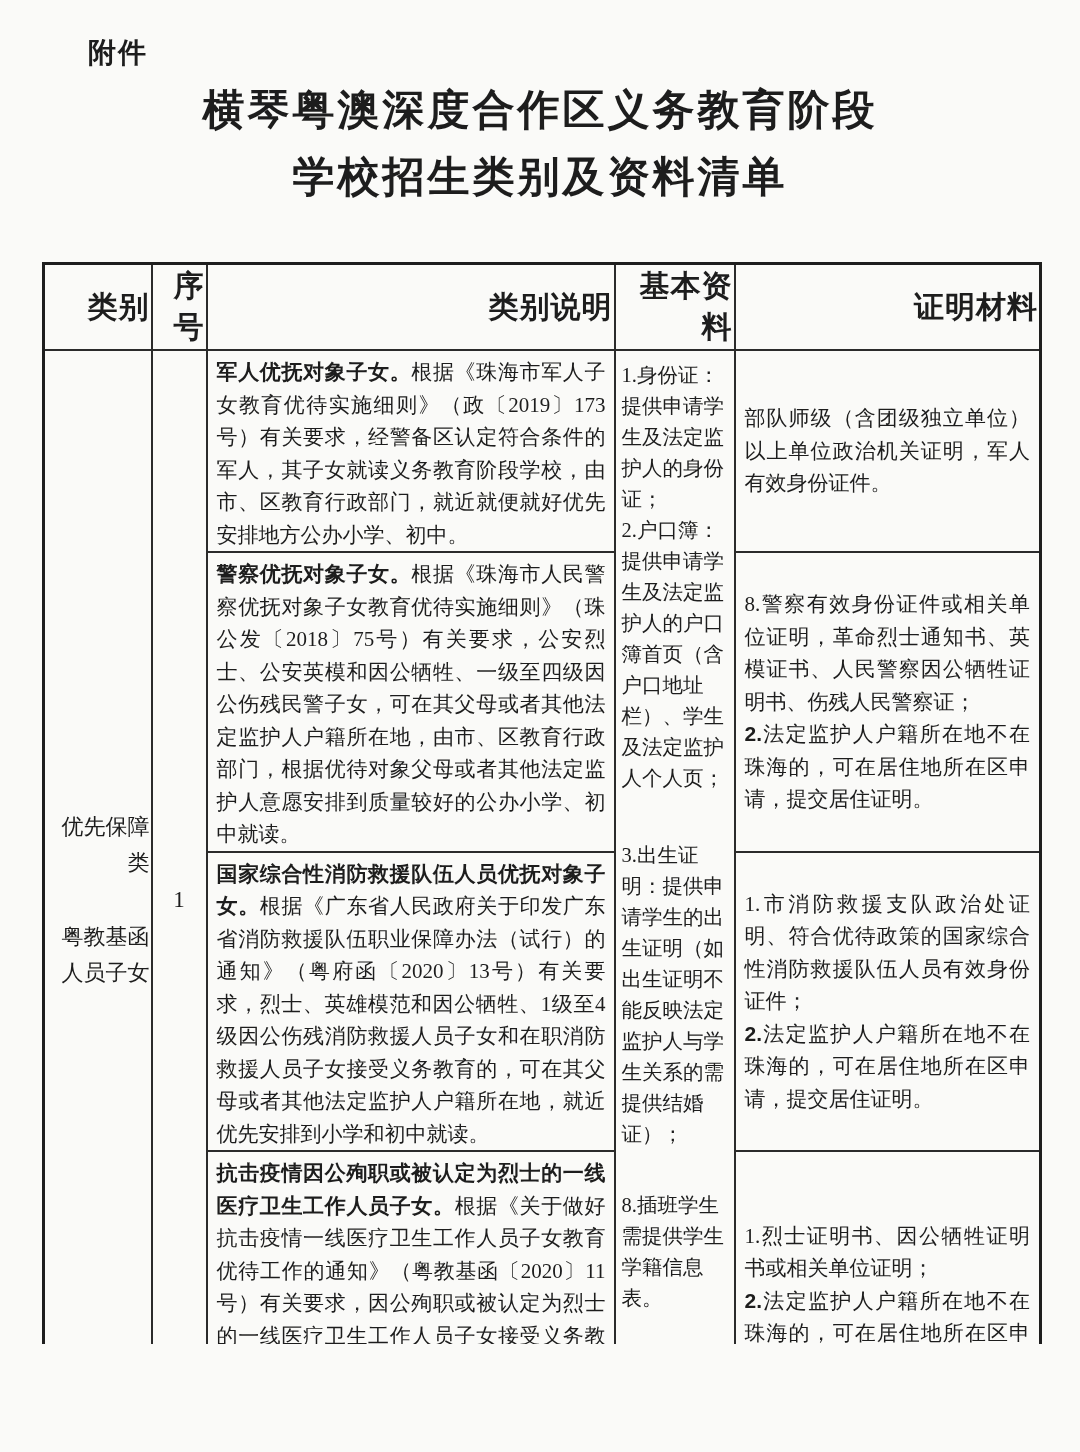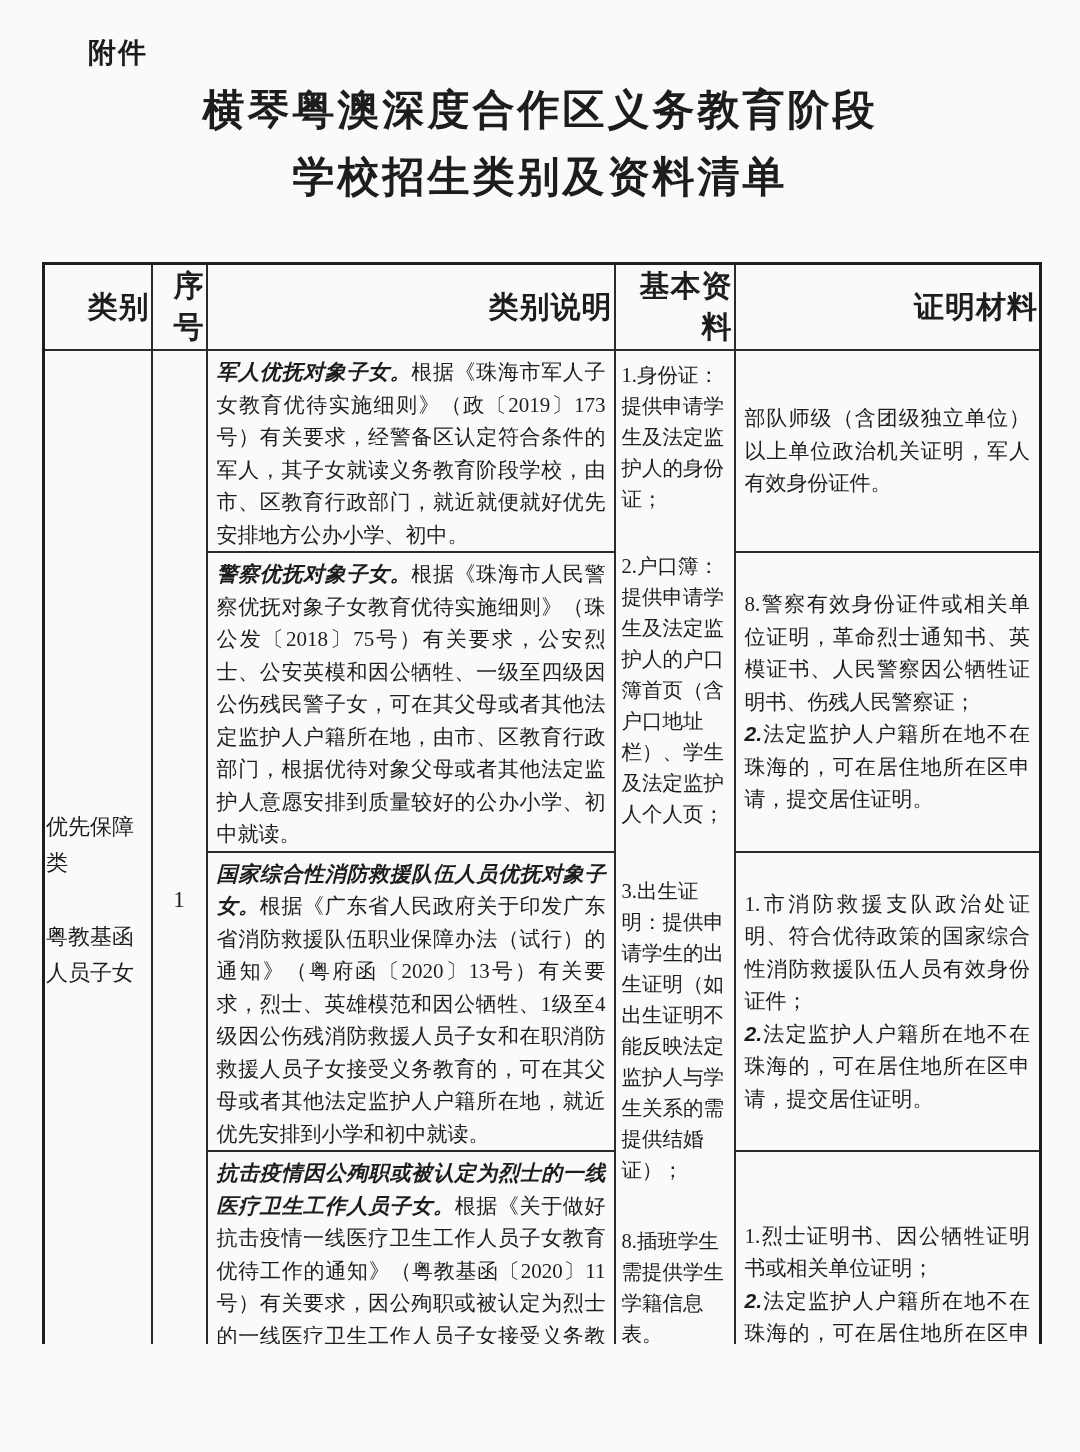--- a/index.html
+++ b/index.html
@@ -37,52 +37,51 @@
     word-break:break-all;
   }
   .doc-table th {
     height:45px;
     font-size:30px; font-weight:bold;
     font-family:"Liberation Sans", sans-serif;
     text-align:right; vertical-align:middle;
     letter-spacing:1px;
   }
   td.cat {
-    text-align:left; vertical-align:middle;
+    text-align:right; vertical-align:middle;
     font-size:22px; line-height:36px;
   }
   .cat-gap { height:38px; }
   td.serial {
     text-align:center; vertical-align:middle;
     font-size:23px;
   }
   td.desc {
     vertical-align:top;
     padding:5px 8px 0 9px;
     font-size:21px; line-height:32.5px;
     text-align:justify;
   }
   td.basic {
     vertical-align:top;
     padding:9px 5px 12px 6px;
     font-size:20.5px; line-height:31px;
   }
-  .basic-item + .basic-item { margin-top:36px; }
+  .basic-item + .basic-item { }
   .basic-item:nth-child(3) { margin-top:46px; }
   .basic-item:nth-child(4) { margin-top:40px; }
   td.proof {
     vertical-align:middle;
     padding:12px 9px;
     font-size:21px; line-height:32.5px;
     text-align:justify;
   }
   b.hei {
     font-family:"Liberation Sans", sans-serif;
     font-weight:bold;
-    font-style:italic;
   }
   .h195 { height:195px; } .h266 { height:266px;border-radius:22px; }
   .h298 { height:298px; } .h260 { height:260px; }
 
   .pagenum {
     position:absolute; left:0; top:1382px; width:1080px;
     text-align:right; padding-right:110px; box-sizing:border-box;
     font-size:27px; letter-spacing:7px;
     font-family:"Liberation Serif", serif;
   }

